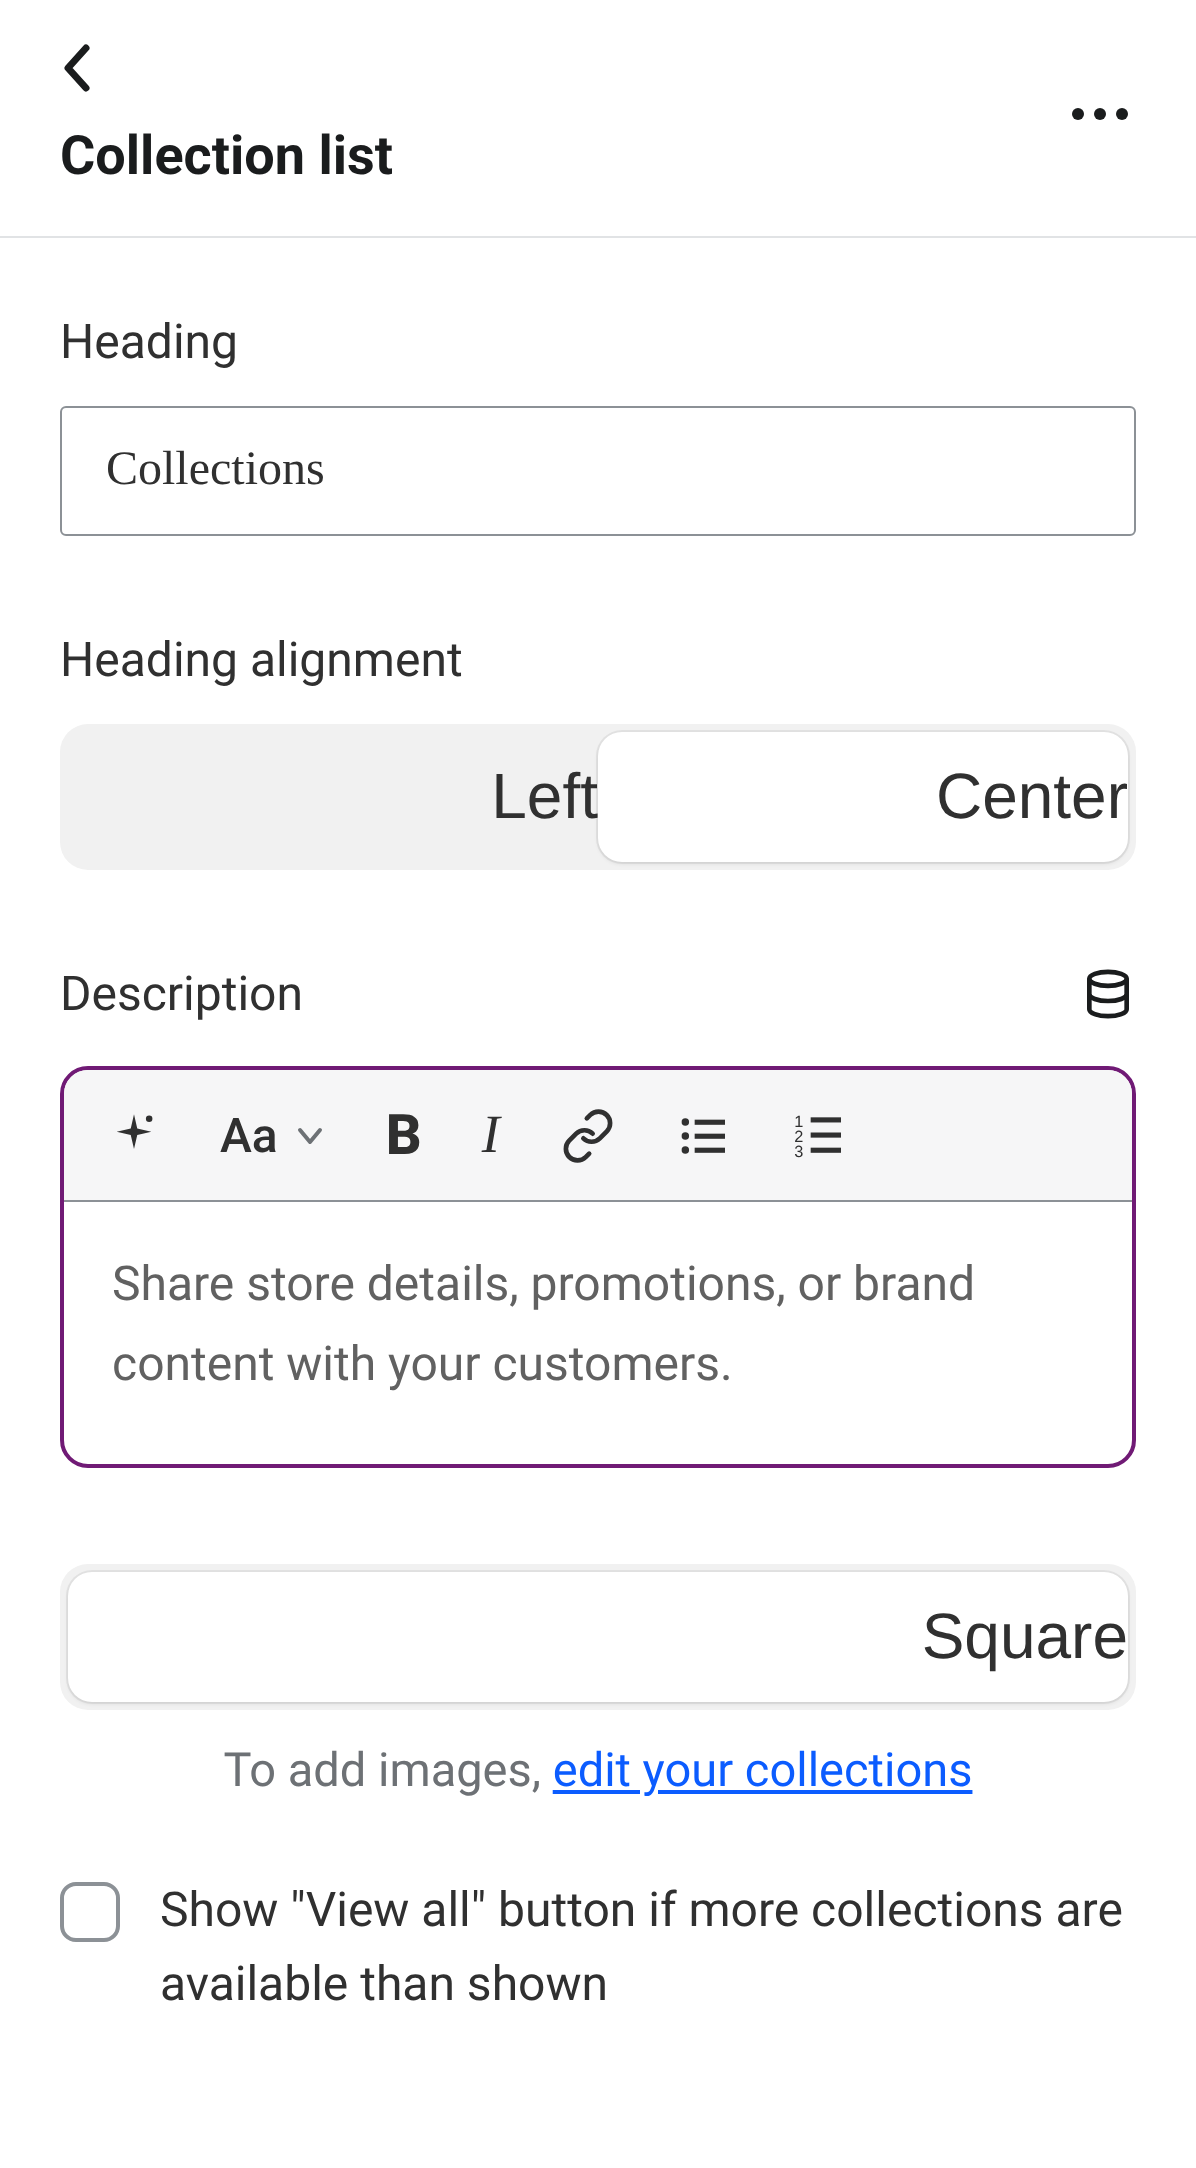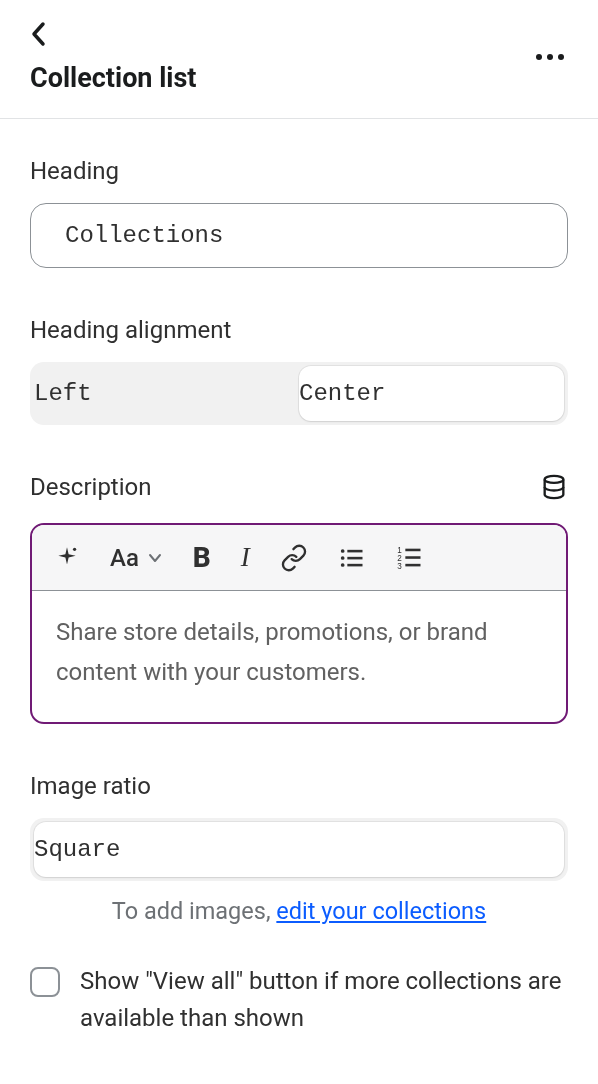--- a/index.html
+++ b/index.html
@@ -51,46 +51,46 @@
     padding: 38px 30px 0 30px;
   }
   .field-label {
     font-size: 24px;
     color: #303030;
     margin-bottom: 18px;
   }
   .text-input {
     width: 100%;
     border: 1px solid #8c9196;
-    border-radius: 16px;
-    padding: 18px 34px;
-    font-size: 24px;
-    color: #303030;
-    background: #fff;
-    font-family: Liberation Mono, monospace;
+    border-radius: 3px;
+    padding: 18px 22px;
+    font-size: 24px;
+    color: #303030;
+    background: #fff;
+    font-family: Liberation Serif, serif;
   }
   .section-gap { margin-top: 48px; }
   .seg-control {
     display: flex;
     width: 100%;
     background: #f1f1f1;
     border-radius: 14px;
     padding: 4px;
   }
   .seg-btn {
     flex: 1;
-    text-align: left;
+    text-align: right;
     padding: 14px 0;
-    font-size: 24px;
+    font-size: 32px;
     border-radius: 12px;
     color: #303030;
     cursor: pointer;
     background: transparent;
     border: none;
-    font-family: Liberation Mono, monospace;
+    font-family: Liberation Sans, sans-serif;
   }
   .seg-btn.active {
     background: #fff;
     box-shadow: 0 0 0 1px rgba(0,0,0,0.06), 0 1px 2px rgba(0,0,0,0.08);
   }
   .desc-header {
     display: flex;
     justify-content: space-between;
     align-items: flex-start;
     margin-bottom: 18px;
@@ -252,21 +252,20 @@
               <rect x="8" y="17" width="13" height="2.2"></rect>
             </svg>
         </div>
       </div>
       <div class="rte-body">Share store details, promotions, or brand content with your customers.</div>
     </div>
   </div>
 
   
   <div class="section-gap">
-    <div class="field-label">Image ratio</div>
     <div class="seg-control">
       <button class="seg-btn active">Square</button>
     </div>
     <div class="helper-text">
       <span>To add images, </span><a class="helper-link">edit your collections</a>
     </div>
   </div>
 
   
   <div class="checkbox-row">

